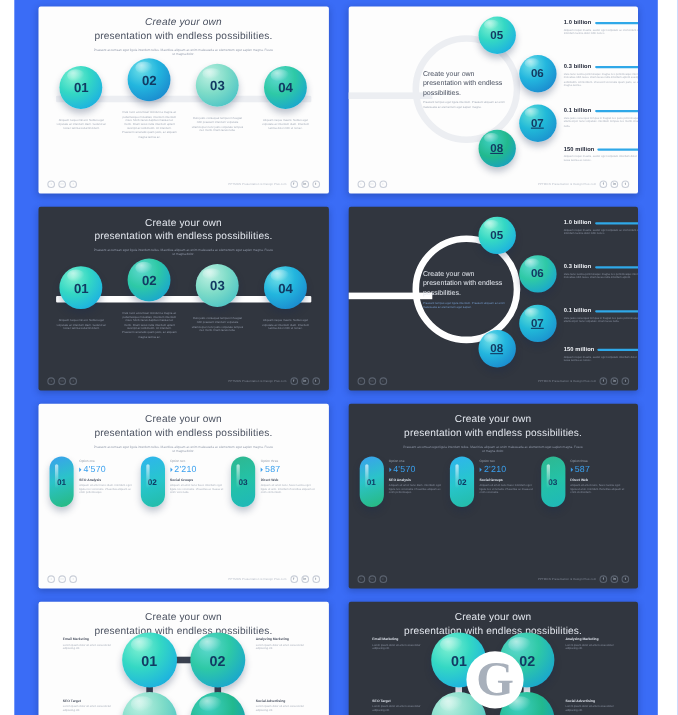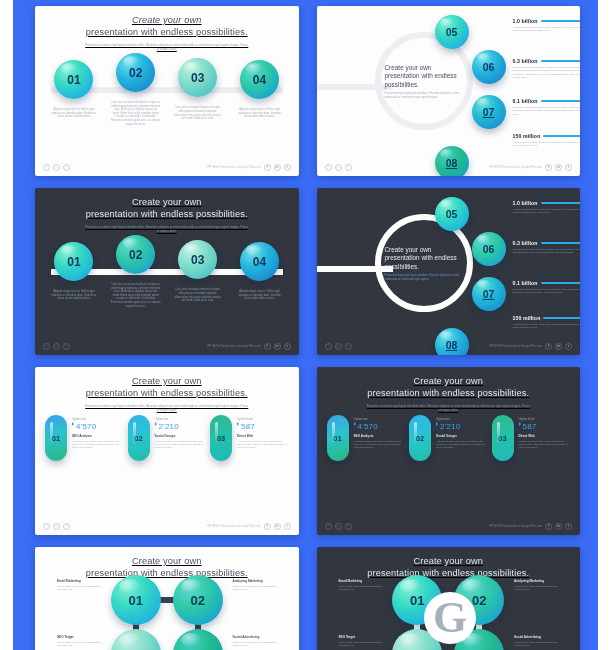--- a/index.html
+++ b/index.html
@@ -32,21 +32,21 @@
   .slide {
     position:relative;
     border-radius:2px;
     overflow:hidden;
     box-shadow:0 2px 7px rgba(10,25,80,.30);
   }
   .slide.light { background:#fdfdfd; }
   .slide.dark  { background:#31363f; }
 
   
-  .title-block { text-align:center; padding-top:9px;text-decoration:underline; }
+  .title-block { text-align:center; padding-top:9px; }
   .t1 {
     font-size:9.2px; line-height:11.5px; letter-spacing:.15px;
     color:#4a5160; font-weight:400;
   }
   .t1 .em { font-style:italic; }
   .dark .t1 { color:#e3e7ee; }
   .sub {
     margin:5px auto 0;
     width:63%;
     font-size:2.9px; line-height:4.2px;
@@ -140,21 +140,21 @@
   }
   .dark .arc-center { color:#e5e9f0; }
   .arc-center .small {
     margin-top:3px; font-size:2.6px; line-height:3.6px; color:#a8afbb;
   }
   .dark .arc-center .small { color:#6f93c0; }
   .arc-ball { position:absolute; width:34px; height:34px; font-size:10.5px; z-index:3; }
   .ab5 { left:118px; top:9px; }
   .ab6 { left:155px; top:44px; }
   .ab7 { left:155px; top:89px; }
-  .ab8 { left:118px; top:140px;text-decoration:underline; }
+  .ab8 { left:118px; top:112px;text-decoration:underline; }
   .stat { position:absolute; width:80px; }
   .stat .val {
     font-size:5.2px; font-weight:bold; color:#1c2233; letter-spacing:.1px;
     display:flex; align-items:center; gap:3px;
   }
   .dark .stat .val { color:#f0f3f8; }
   .stat .bar { flex:1; height:1.3px; background:#2fa8e8; border-radius:1px; }
   .stat .body { margin-top:2px; font-size:2.5px; line-height:3.4px; color:#a8afbb; }
   .dark .stat .body { color:#8b93a2; }
   .st1 { left:196px; top:12px; }
@@ -181,21 +181,21 @@
     background:linear-gradient(180deg, rgba(255,255,255,.65), rgba(255,255,255,0));
   }
   .cap-a { background:linear-gradient(160deg, #3aa0ee 0%, #2bc3c9 45%, #27b97d 100%); }
   .cap-b { background:linear-gradient(160deg, #2fb4ee 0%, #27c6cd 50%, #23bba6 100%); }
   .cap-c { background:linear-gradient(160deg, #2fb78f 0%, #23c2a8 50%, #1fb7b9 100%); }
   .cap-info { flex:1; padding-top:2px; }
   .cap-opt { font-size:2.9px; color:#9aa2ae; margin-bottom:1px; }
   .dark .cap-opt { color:#97a0ae; }
   .cap-num {
     font-size:8px; color:#3aa0ee; letter-spacing:.2px;
-    display:flex; gap:2px; margin-bottom:3px;
+    display:flex; align-items:center; gap:2px; margin-bottom:3px;
   }
   .cap-num .tri {
     width:0; height:0; border-left:2.6px solid #3aa0ee;
     border-top:2px solid transparent; border-bottom:2px solid transparent;
   }
   .cap-head { font-size:3.1px; color:#4a5160; font-weight:bold; margin-bottom:1.5px; }
   .dark .cap-head { color:#dfe4ec; }
   .cap-body { font-size:2.5px; line-height:3.4px; color:#a8afbb; }
   .dark .cap-body { color:#8b93a2; }
 

